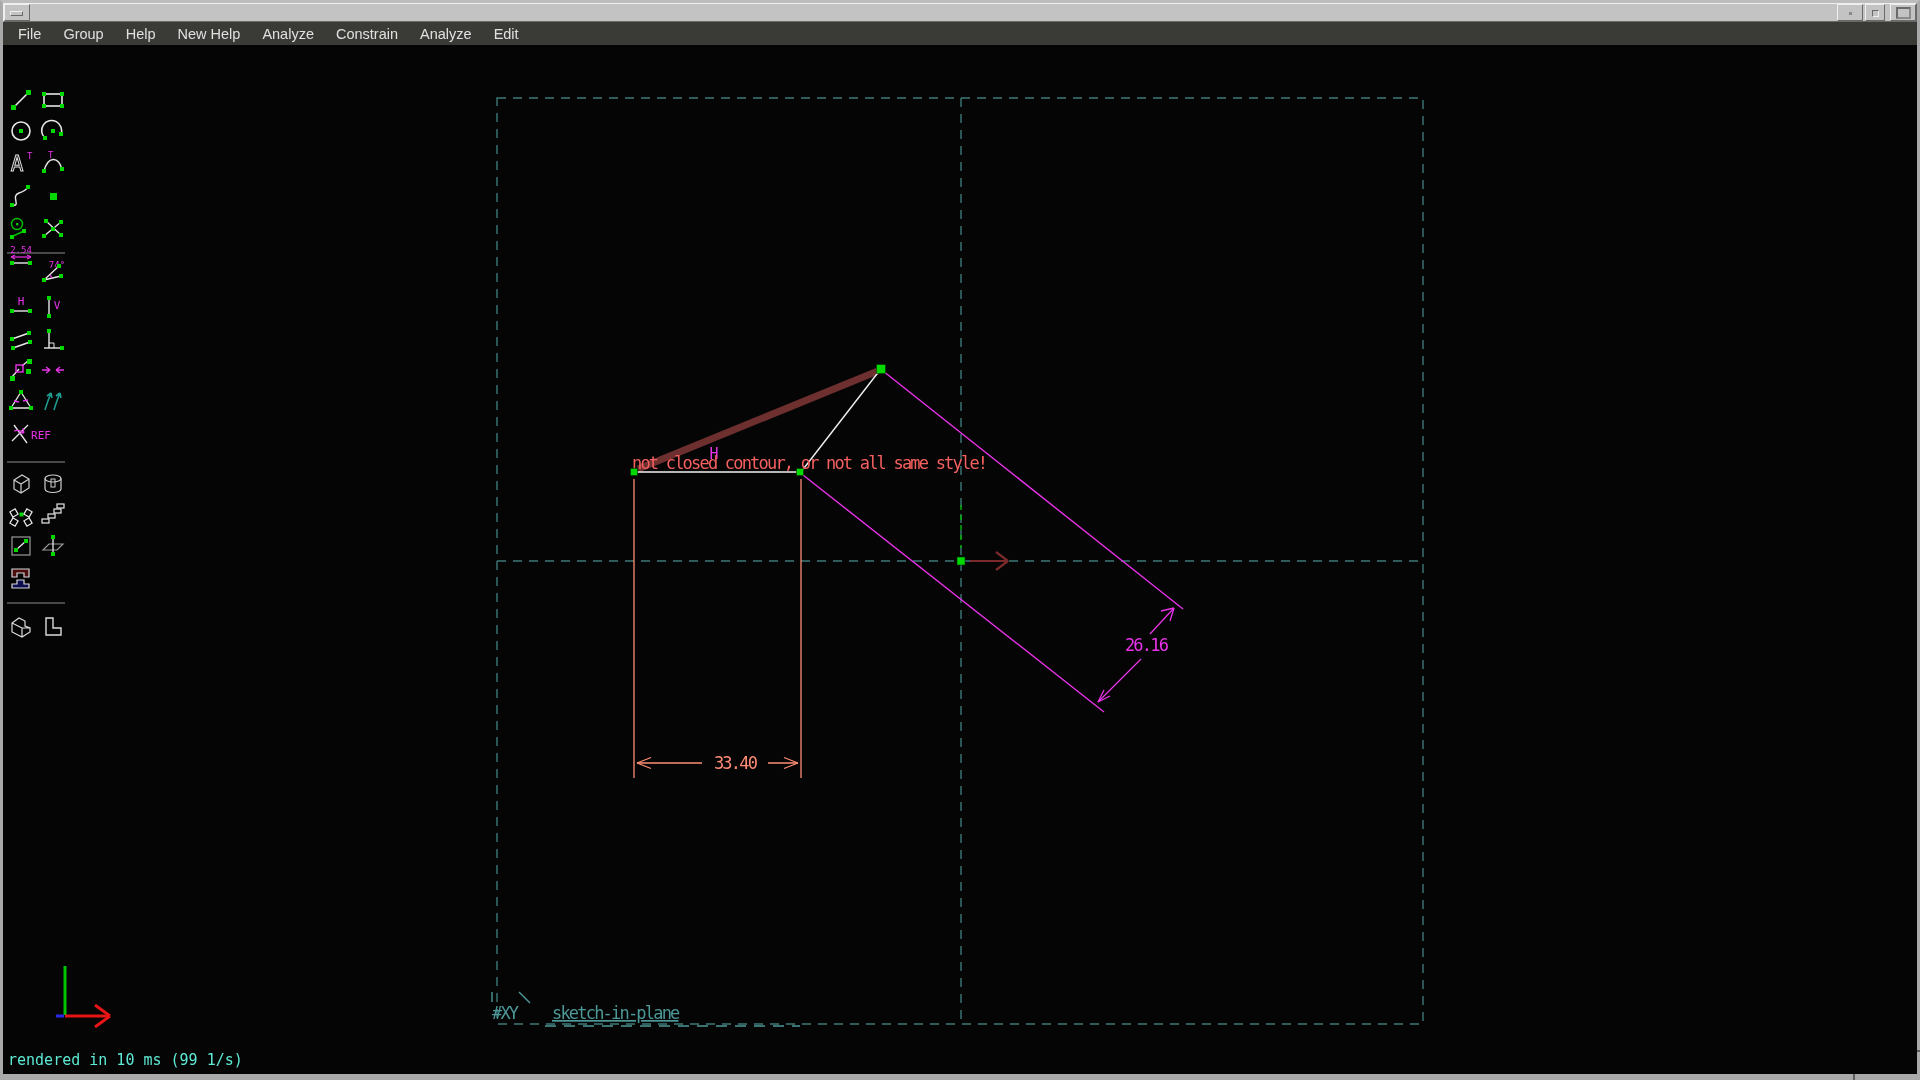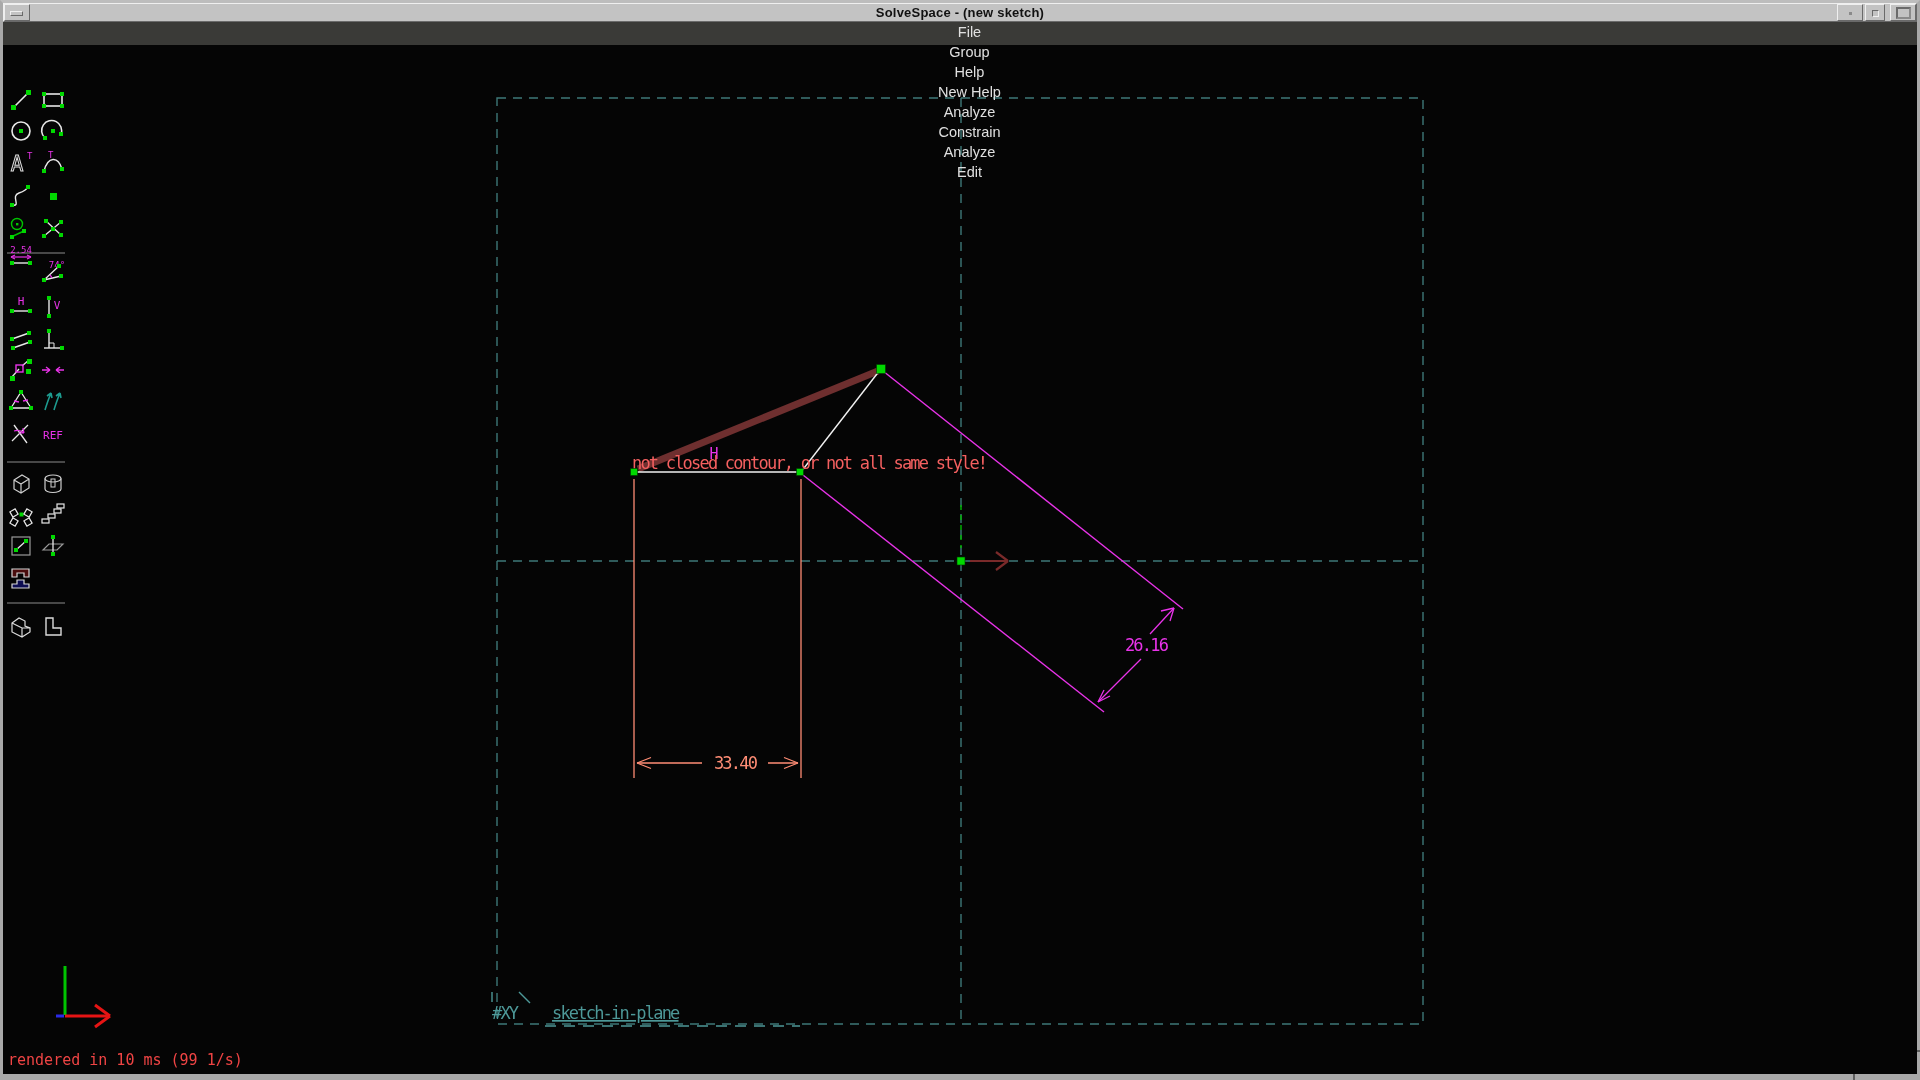--- a/index.html
+++ b/index.html
@@ -26,32 +26,32 @@
                   border-bottom:1px solid #6a6a6a; border-right:1px solid #6a6a6a; }
   .tb-btn .dot { position:absolute; left:11px; top:7px; width:3px; height:3px; background:#8a8a8a; }
   .tb-btn .sq-s { position:absolute; left:6px; top:5px; width:7px; height:7px; background:#c3c3c3;
                   border-top:1px solid #6a6a6a; border-left:1px solid #6a6a6a;
                   border-bottom:1px solid #efefef; border-right:1px solid #efefef; }
   .tb-btn .sq-l { position:absolute; left:5px; top:2px; width:15px; height:12px; background:#c3c3c3;
                   border:2px solid #8a8a8a; border-top-color:#6a6a6a; border-left-color:#6a6a6a; }
 
   
   .menubar { position:absolute; left:3px; top:22px; right:3px; height:23px; background:#3a3a37;
-             display:flex; align-items:center; padding-left:19px;flex-direction:column; }
+             display:flex; align-items:center; padding-left:4px; }
   .menu-item { color:#e0e0e0; font-size:14.5px; padding:2px 11px; cursor:default; }
 
   
   .ticon { position:absolute; width:26px; height:26px; }
   .ticon svg { width:26px; height:26px; display:block; }
   .tsep { position:absolute; left:7px; width:58px; height:2px; background:#484848; }
   .iglyph { font-family:"DejaVu Sans Mono", monospace; }
 
   
   .statusbar { position:absolute; left:8px; top:1050px; height:20px; line-height:20px;
-               color:#ef4444; font-size:15px; font-family:"DejaVu Sans Mono", monospace; }
+               color:#5eead4; font-size:15px; font-family:"DejaVu Sans Mono", monospace; }
 
   
   .ctext { font-family:"DejaVu Sans Mono", monospace; letter-spacing:-1.8px; }
 
   svg.canvas { position:absolute; left:0; top:0; }
 </style>
 </head>
 <body>
 
 <svg class="canvas" width="1920" height="1080" viewBox="0 0 1920 1080">
@@ -297,21 +297,21 @@
       </g>
     </svg>
   </div>
 <div class="ticon" style="left:8px;top:421px">
     <svg viewBox="0 0 26 26">
       <line x1="4" y1="20" x2="20" y2="4" stroke="#e8e8e8" stroke-width="1.3"></line>
       <line x1="6" y1="4" x2="19" y2="22" stroke="#e8e8e8" stroke-width="1.3"></line>
       <path d="M6,10 A10,9 0 0 1 16,12 M16,12 l-1,-5 M16,12 l-5,0" stroke="#e833e8" stroke-width="1.2" fill="none"></path>
     </svg>
   </div>
-<div class="ticon" style="left:40px;top:421px">
+<div class="ticon" style="left:28px;top:421px">
     <svg viewBox="0 0 26 26">
       <text x="13" y="18" font-size="11" class="iglyph" fill="#e833e8" text-anchor="middle">REF</text>
     </svg>
   </div>
 
 <div class="tsep" style="top:461px"></div>
 
 <div class="ticon" style="left:8px;top:471px">
     <svg viewBox="0 0 26 26">
       <path d="M6,9 L14,4 L21,8 V17 L13,22 L6,18 Z M6,9 L13,13 L21,8 M13,13 V22" fill="none" stroke="#cfcfcf" stroke-width="1.2"></path>
@@ -379,21 +379,20 @@
     <svg viewBox="0 0 26 26">
       <path d="M6,4 V21 H21 V14 H13 V4 Z" fill="none" stroke="#dcdcdc" stroke-width="1.4"></path>
     </svg>
   </div>
 
 <div class="win-frame"></div>
 <div class="frame-notch-r"></div>
 <div class="frame-notch-b"></div>
 
 <div class="titlebar">
-  <div class="title-text">SolveSpace - (new sketch)</div>
   <div class="tb-btn" style="left:0;width:26px">
       <span class="dash"></span>
     </div>
   <div class="tb-btn" style="right:53px;width:26px">
       <span class="dot"></span>
     </div>
   <div class="tb-btn" style="right:31px;width:20px">
       <span class="sq-s"></span>
     </div>
   <div class="tb-btn" style="right:0;width:26px">

